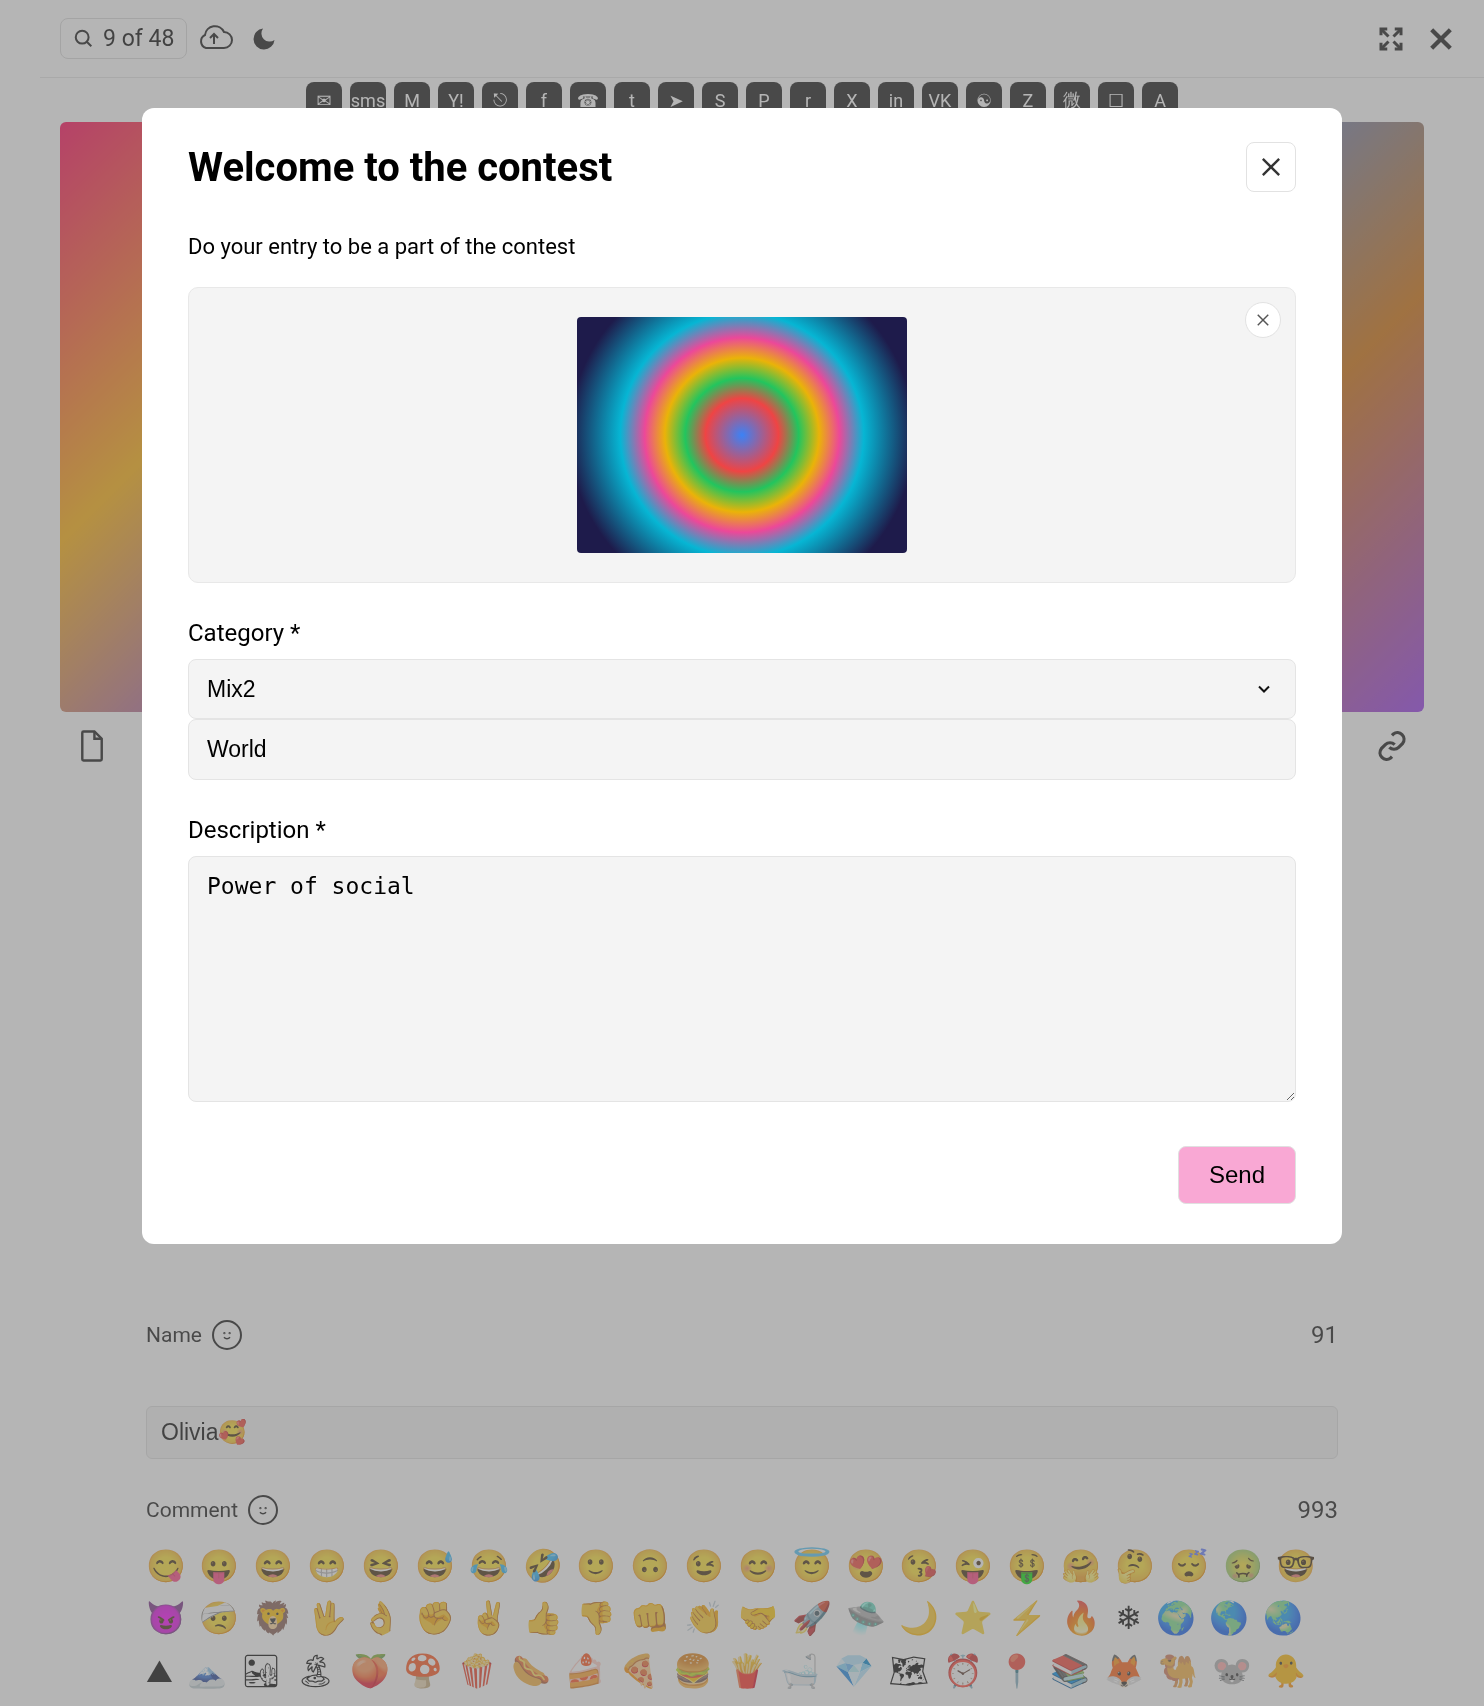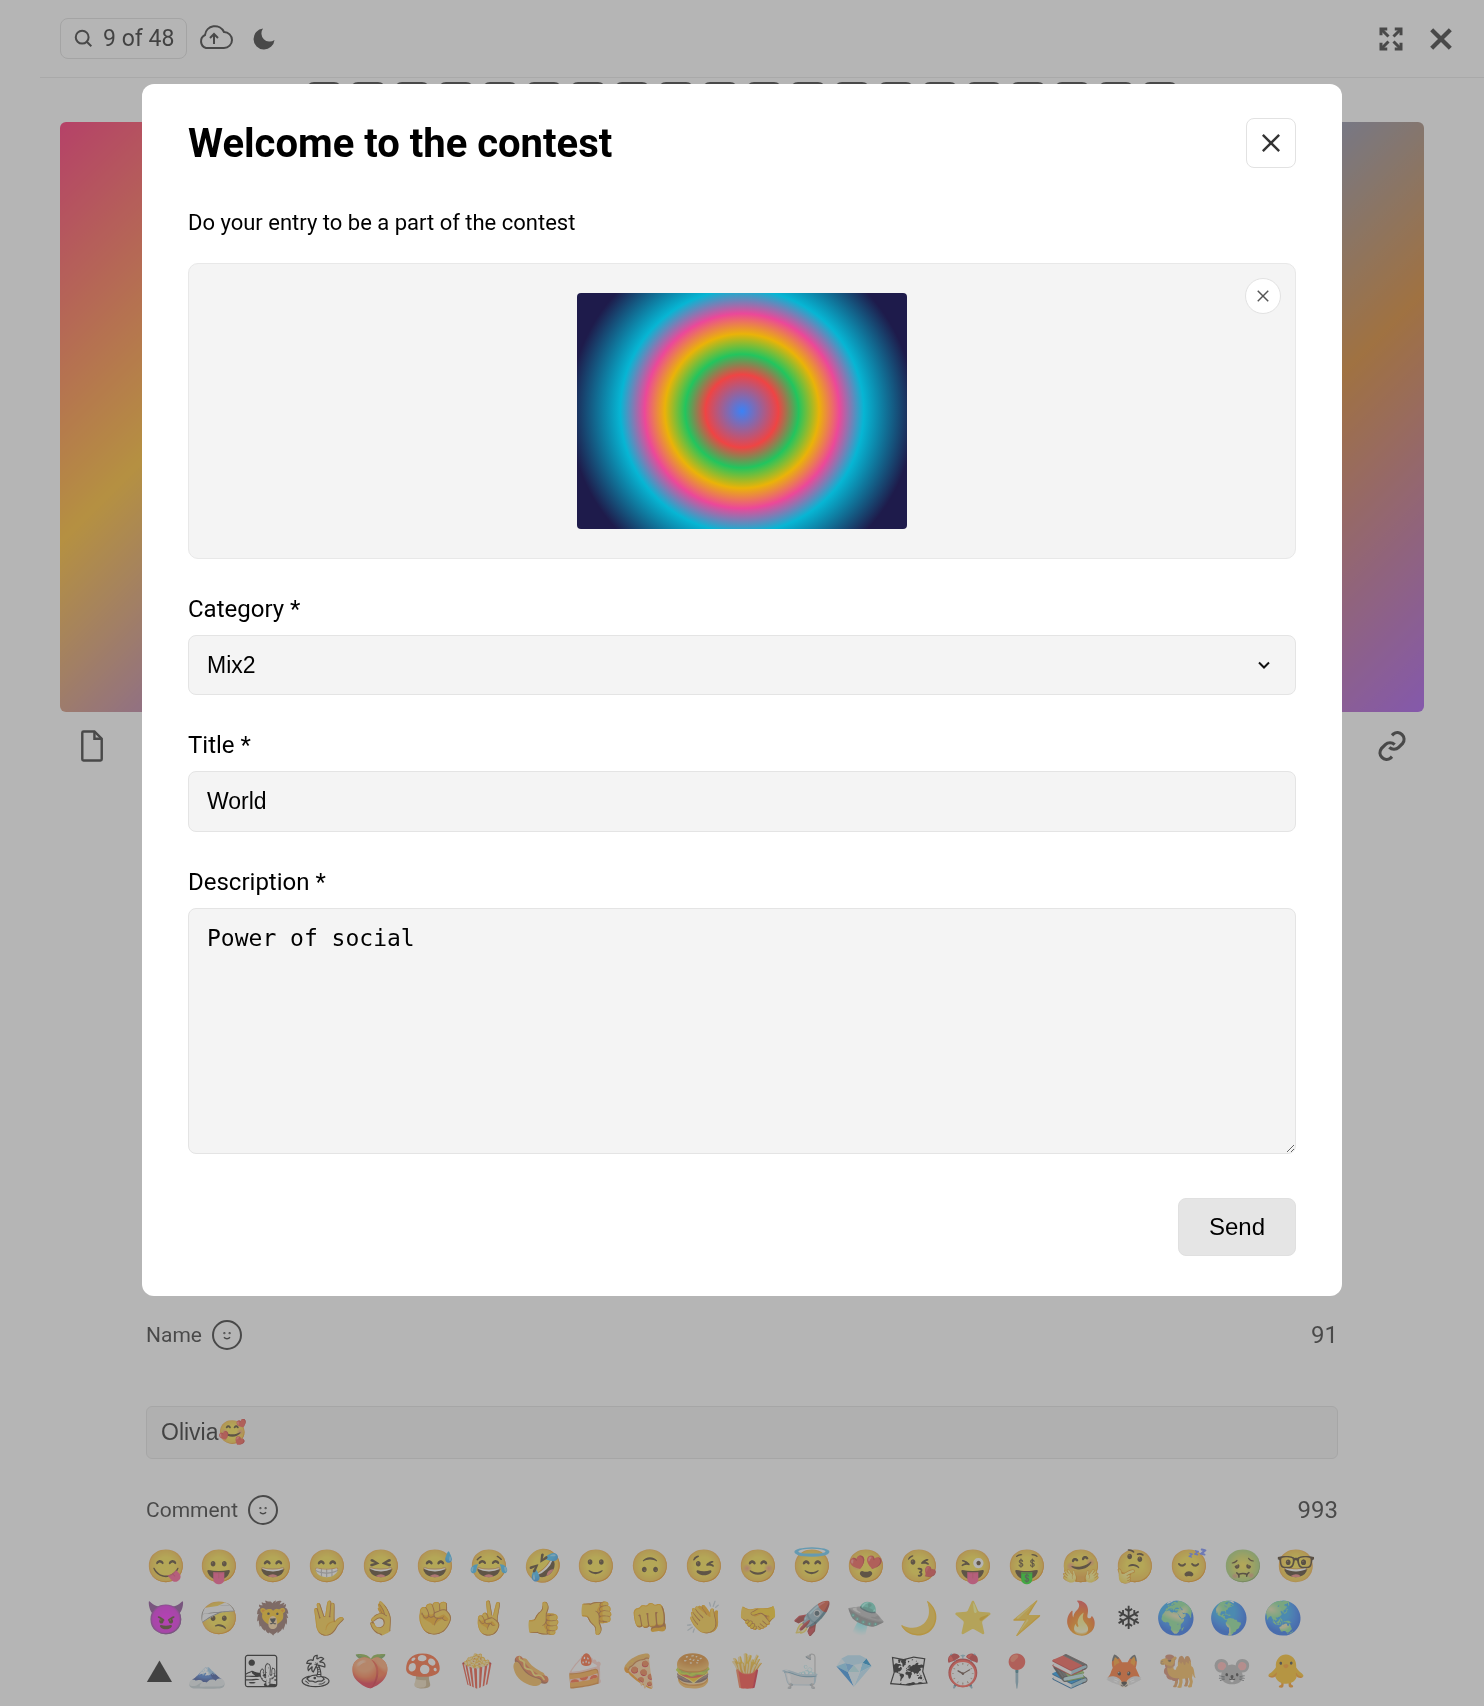--- a/index.html
+++ b/index.html
@@ -147,21 +147,21 @@
   justify-content: center;
   font-size: 14px;
 }
 
 .overlay {
   position: absolute;
   top: 0; left: 0; right: 0; bottom: 0;
   background: rgba(120,120,120,0.55);
   display: flex;
   justify-content: center;
-  padding-top: 84px;
+  padding-top: 108px;
 }
 .modal {
   width: 1200px;
   background: #fff;
   border-radius: 12px;
   padding: 34px 46px 40px 46px;
   position: relative;
   height: fit-content;
 }
 .modal-header {
@@ -248,21 +248,21 @@
 textarea.form-control {
   min-height: 246px;
   resize: vertical;
 }
 .modal-footer {
   display: flex;
   justify-content: flex-end;
   margin-top: 40px;
 }
 .send-btn {
-  background: #e5e5e5;
+  background: #f9a8d4;
   border: 1px solid #e0e0e0;
   border-radius: 8px;
   padding: 14px 30px;
   font-size: 24px;
   cursor: pointer;
 }
 svg { display: block; }
 .smiley-circle {
   width: 30px;
   height: 30px;
@@ -492,21 +492,20 @@
       <select class="form-control">
         <option>Mix2</option>
       </select>
       <span class="select-caret">
         <svg width="20" height="20" viewBox="0 0 24 24" fill="none" stroke="#111" stroke-width="2.4">
             <polyline points="6 9 12 15 18 9"></polyline>
           </svg>
       </span>
     </div>
 
-    <label class="form-label">Title *</label>
     <input class="form-control" value="World" style="">
 
     <label class="form-label">Description *</label>
     <textarea class="form-control" id="desc-textarea" style="">Power of social</textarea>
 
     <div class="modal-footer">
       <button class="send-btn">Send</button>
     </div>
   </div>
 </div>

